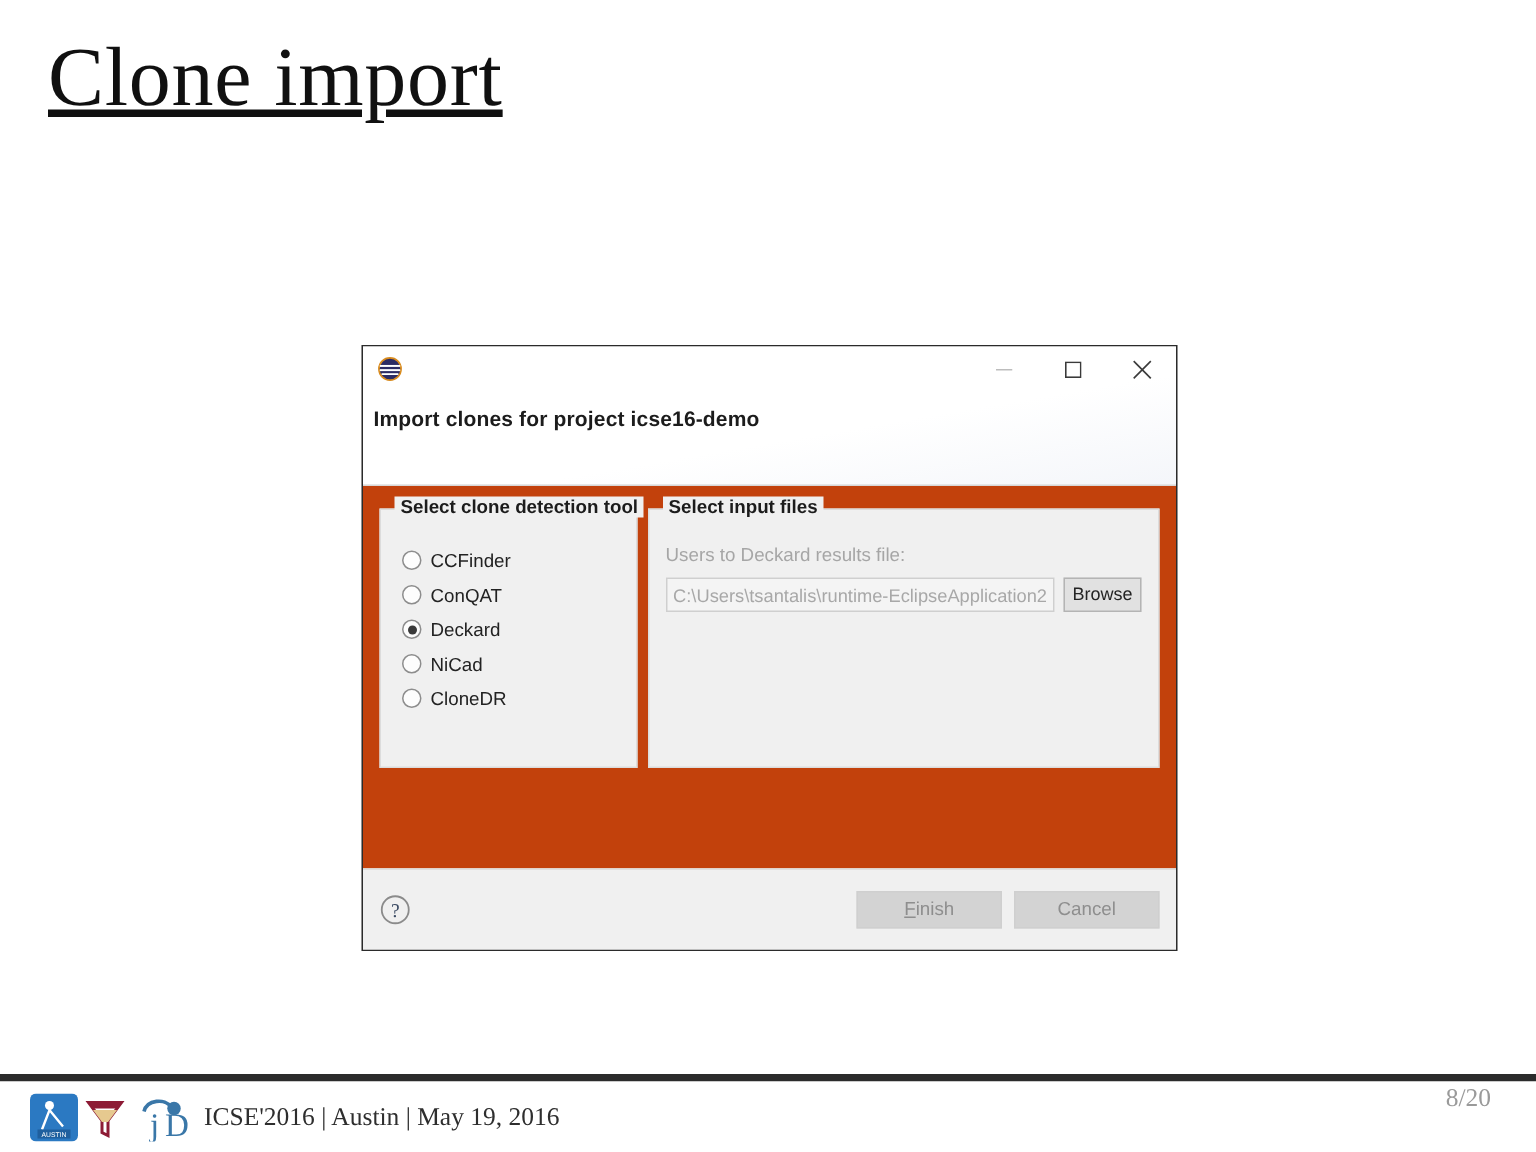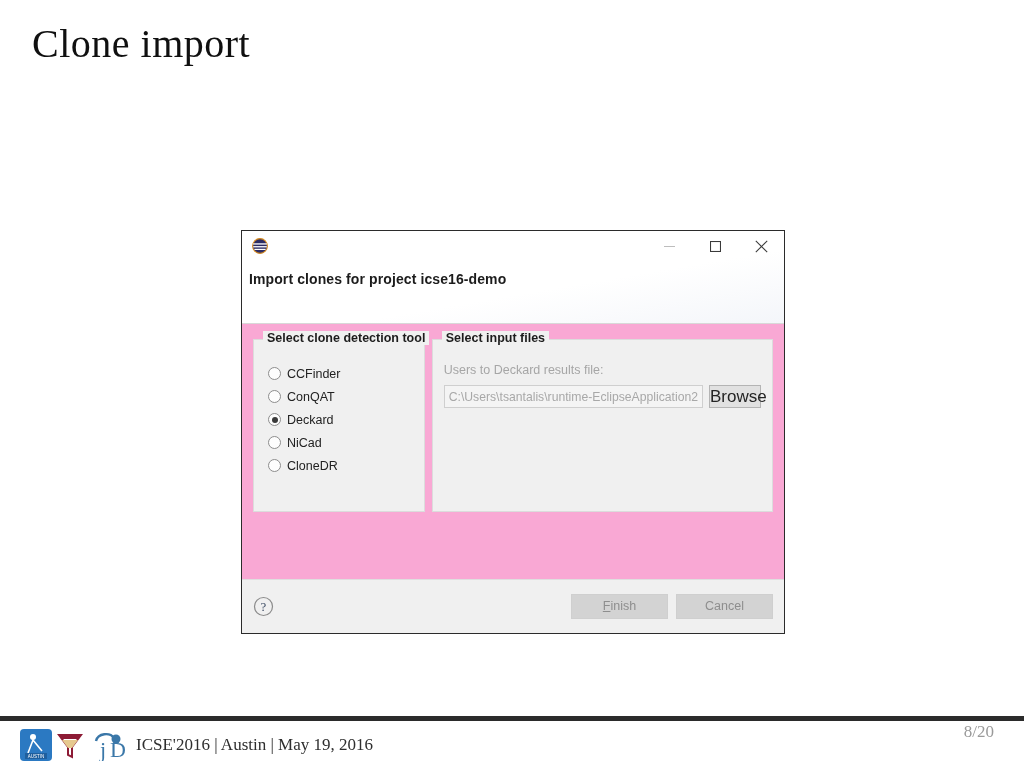--- a/index.html
+++ b/index.html
@@ -14,24 +14,25 @@
     overflow: hidden;
     font-family: "Liberation Sans", sans-serif;
   }
 
   
   .slide-title {
     position: absolute;
     left: 32px;
     top: 22px;
     font-family: "Liberation Serif", serif;
-    font-size: 40px;
+    font-size: 56px;
     line-height: 1.1;
     color: #101010;
     letter-spacing: 0.5px;
+    text-decoration: underline;
   }
 
   
   .dialog {
     position: absolute;
     left: 241px;
     top: 230px;
     width: 544px;
     height: 404px;
     border: 1px solid #2b2b2b;
@@ -78,21 +79,21 @@
     left: 7px;
     top: 40px;
     font-size: 14px;
     font-weight: bold;
     color: #1c1c1c;
     letter-spacing: 0.1px;
   }
 
   .dialog-body {
     flex: 1 1 auto;
-    background: #f9a8d4;
+    background: #c2410c;
     position: relative;
     padding: 0;
   }
 
   
   .groups {
     display: flex;
     gap: 7px;
     padding: 15px 11px 0 11px;
   }
@@ -187,21 +188,21 @@
     white-space: nowrap;
     font-family: "Liberation Sans", sans-serif;
   }
   .browse-btn {
     width: 52px;
     height: 23px;
     line-height: 21px;
     text-align: center;
     border: 1px solid #b4b4b4;
     background: #e1e1e1;
-    font-size: 17px;
+    font-size: 12px;
     color: #242424;
     box-sizing: border-box;
   }
 
   
   .progress-area {
     padding: 10px 11px 0 11px;
   }
   .progress-text {
     font-size: 12.5px;

